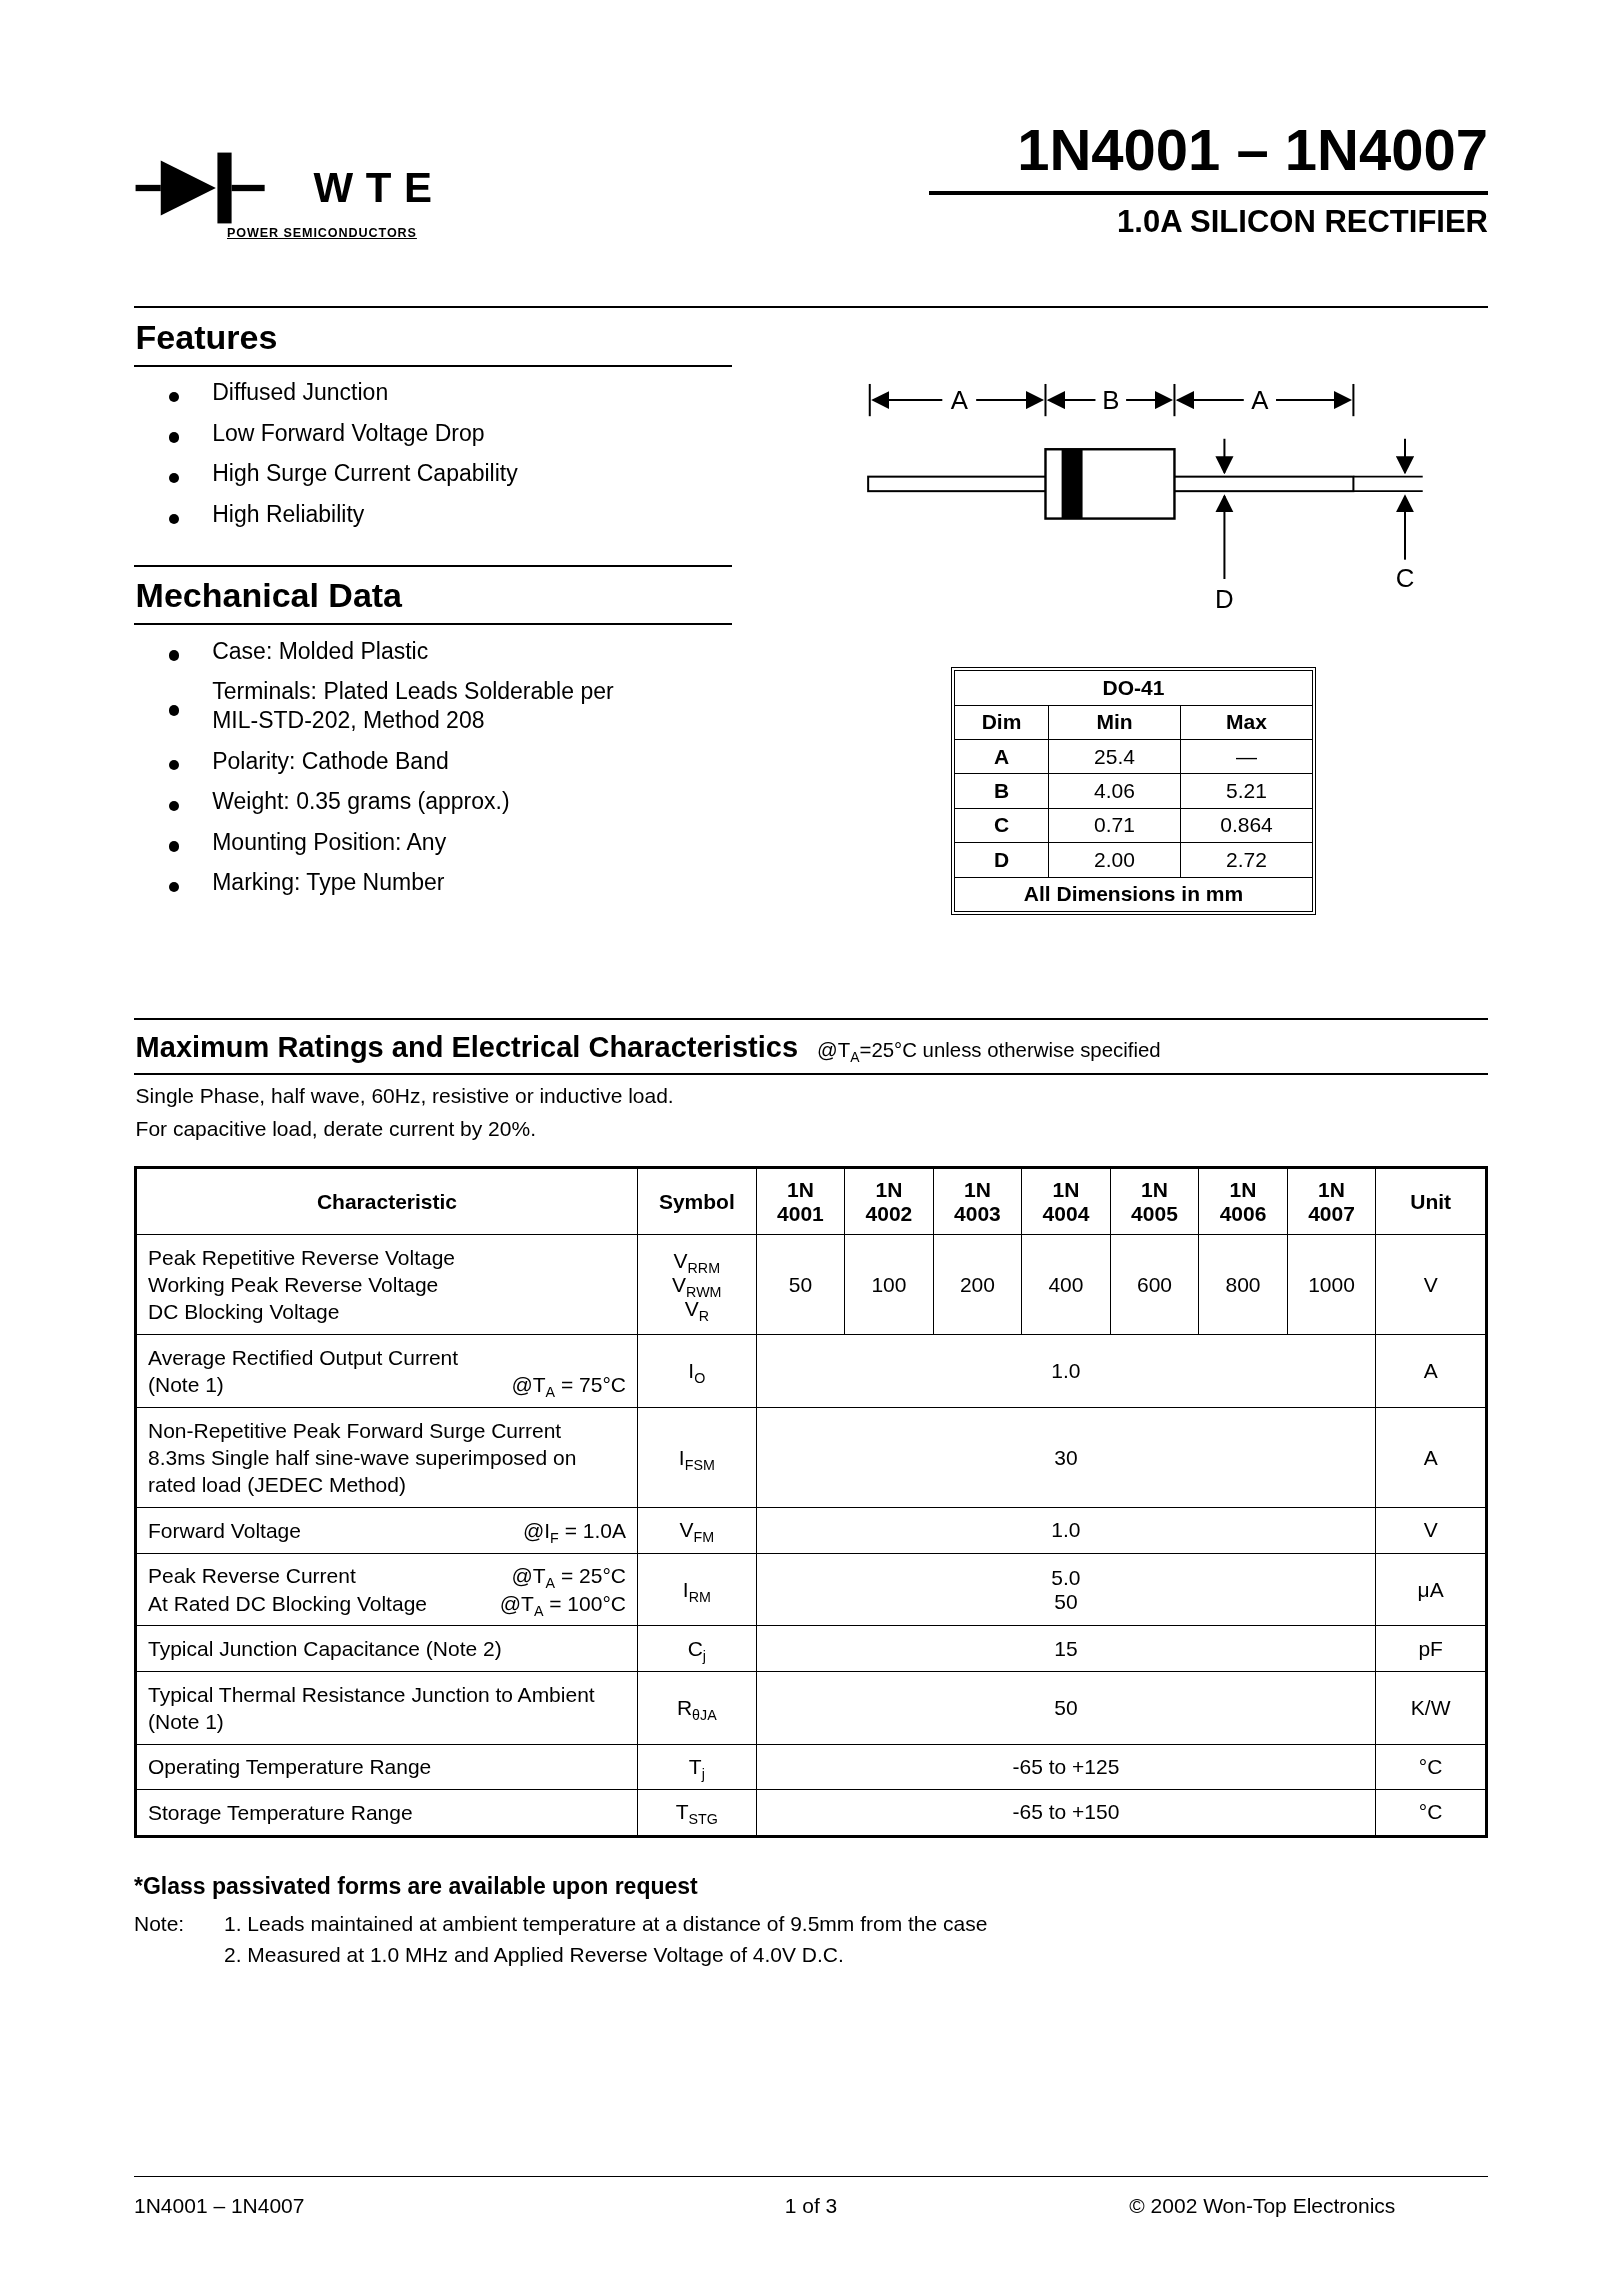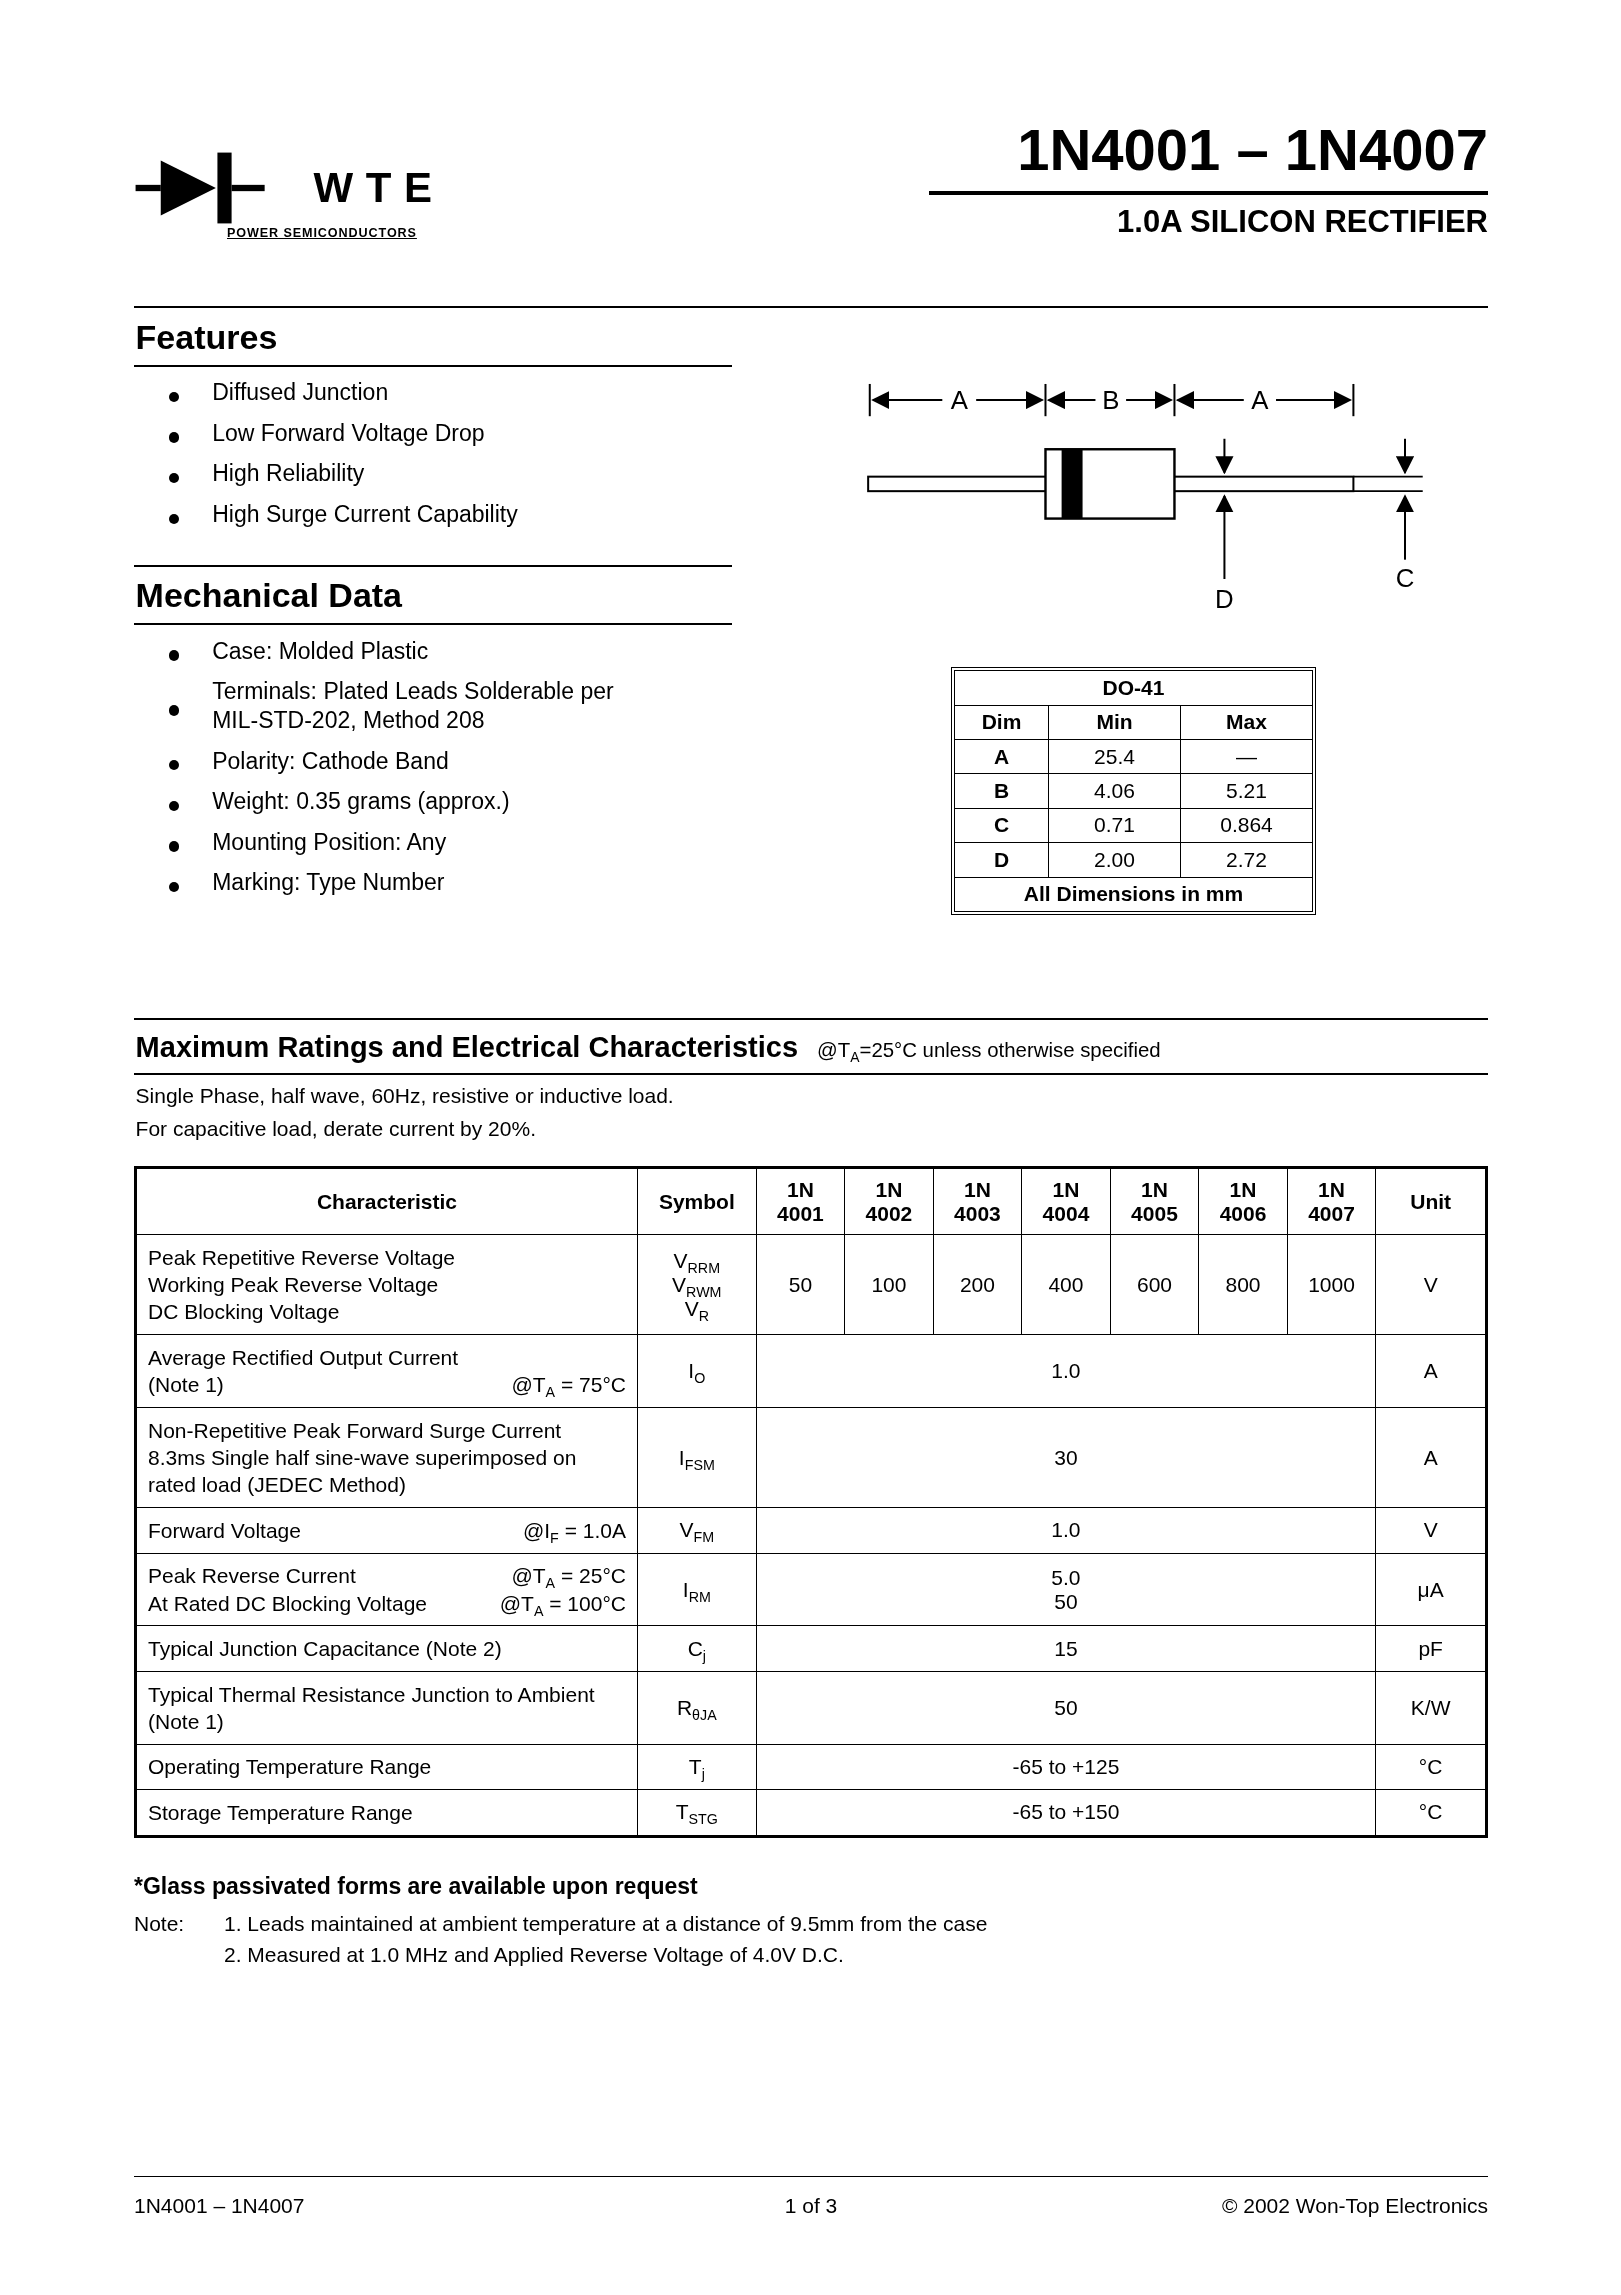--- a/index.html
+++ b/index.html
@@ -67,21 +67,21 @@
   .glass-note { font-size:23px; font-weight:bold; margin-top:35px; }
   .note-row { display:flex; font-size:21px; margin-top:12.6px; }
   .note-label { width:90px; flex:none; }
   .note-indent { margin-left:90px; font-size:21px; margin-top:6.3px; }
 
   
   .pfooter { position:absolute; left:134px; right:134px; bottom:77px;
              border-top:1.6px solid #000; padding-top:17.3px; display:flex; font-size:21px; }
   .pfooter > span { flex:1; }
   .f-center { text-align:center; }
-  .f-right { text-align:right; }
+  .f-right { text-align:center; }
 </style>
 </head>
 <body>
 
 <div class="page">
 
   <div class="header">
     <div class="logo">
       <div class="logo-row">
         <svg width="170" height="74" viewBox="0 0 216 94">
@@ -112,25 +112,25 @@
       <div class="bullet">
         <span class="dot"></span>
         <span class="bullet-text">Diffused Junction</span>
       </div>
       <div class="bullet">
         <span class="dot"></span>
         <span class="bullet-text">Low Forward Voltage Drop</span>
       </div>
       <div class="bullet">
         <span class="dot"></span>
+        <span class="bullet-text">High Surge Current Capability</span>
+      </div>
+      <div class="bullet">
+        <span class="dot"></span>
         <span class="bullet-text">High Reliability</span>
-      </div>
-      <div class="bullet">
-        <span class="dot"></span>
-        <span class="bullet-text">High Surge Current Capability</span>
       </div>
 
       <div class="rule-part mech-rule-top"></div>
       <h2 class="sec">Mechanical Data</h2>
       <div class="rule-part"></div>
 
       <div class="bullet">
         <span class="dot"></span>
         <span class="bullet-text">Case: Molded Plastic</span>
       </div>

